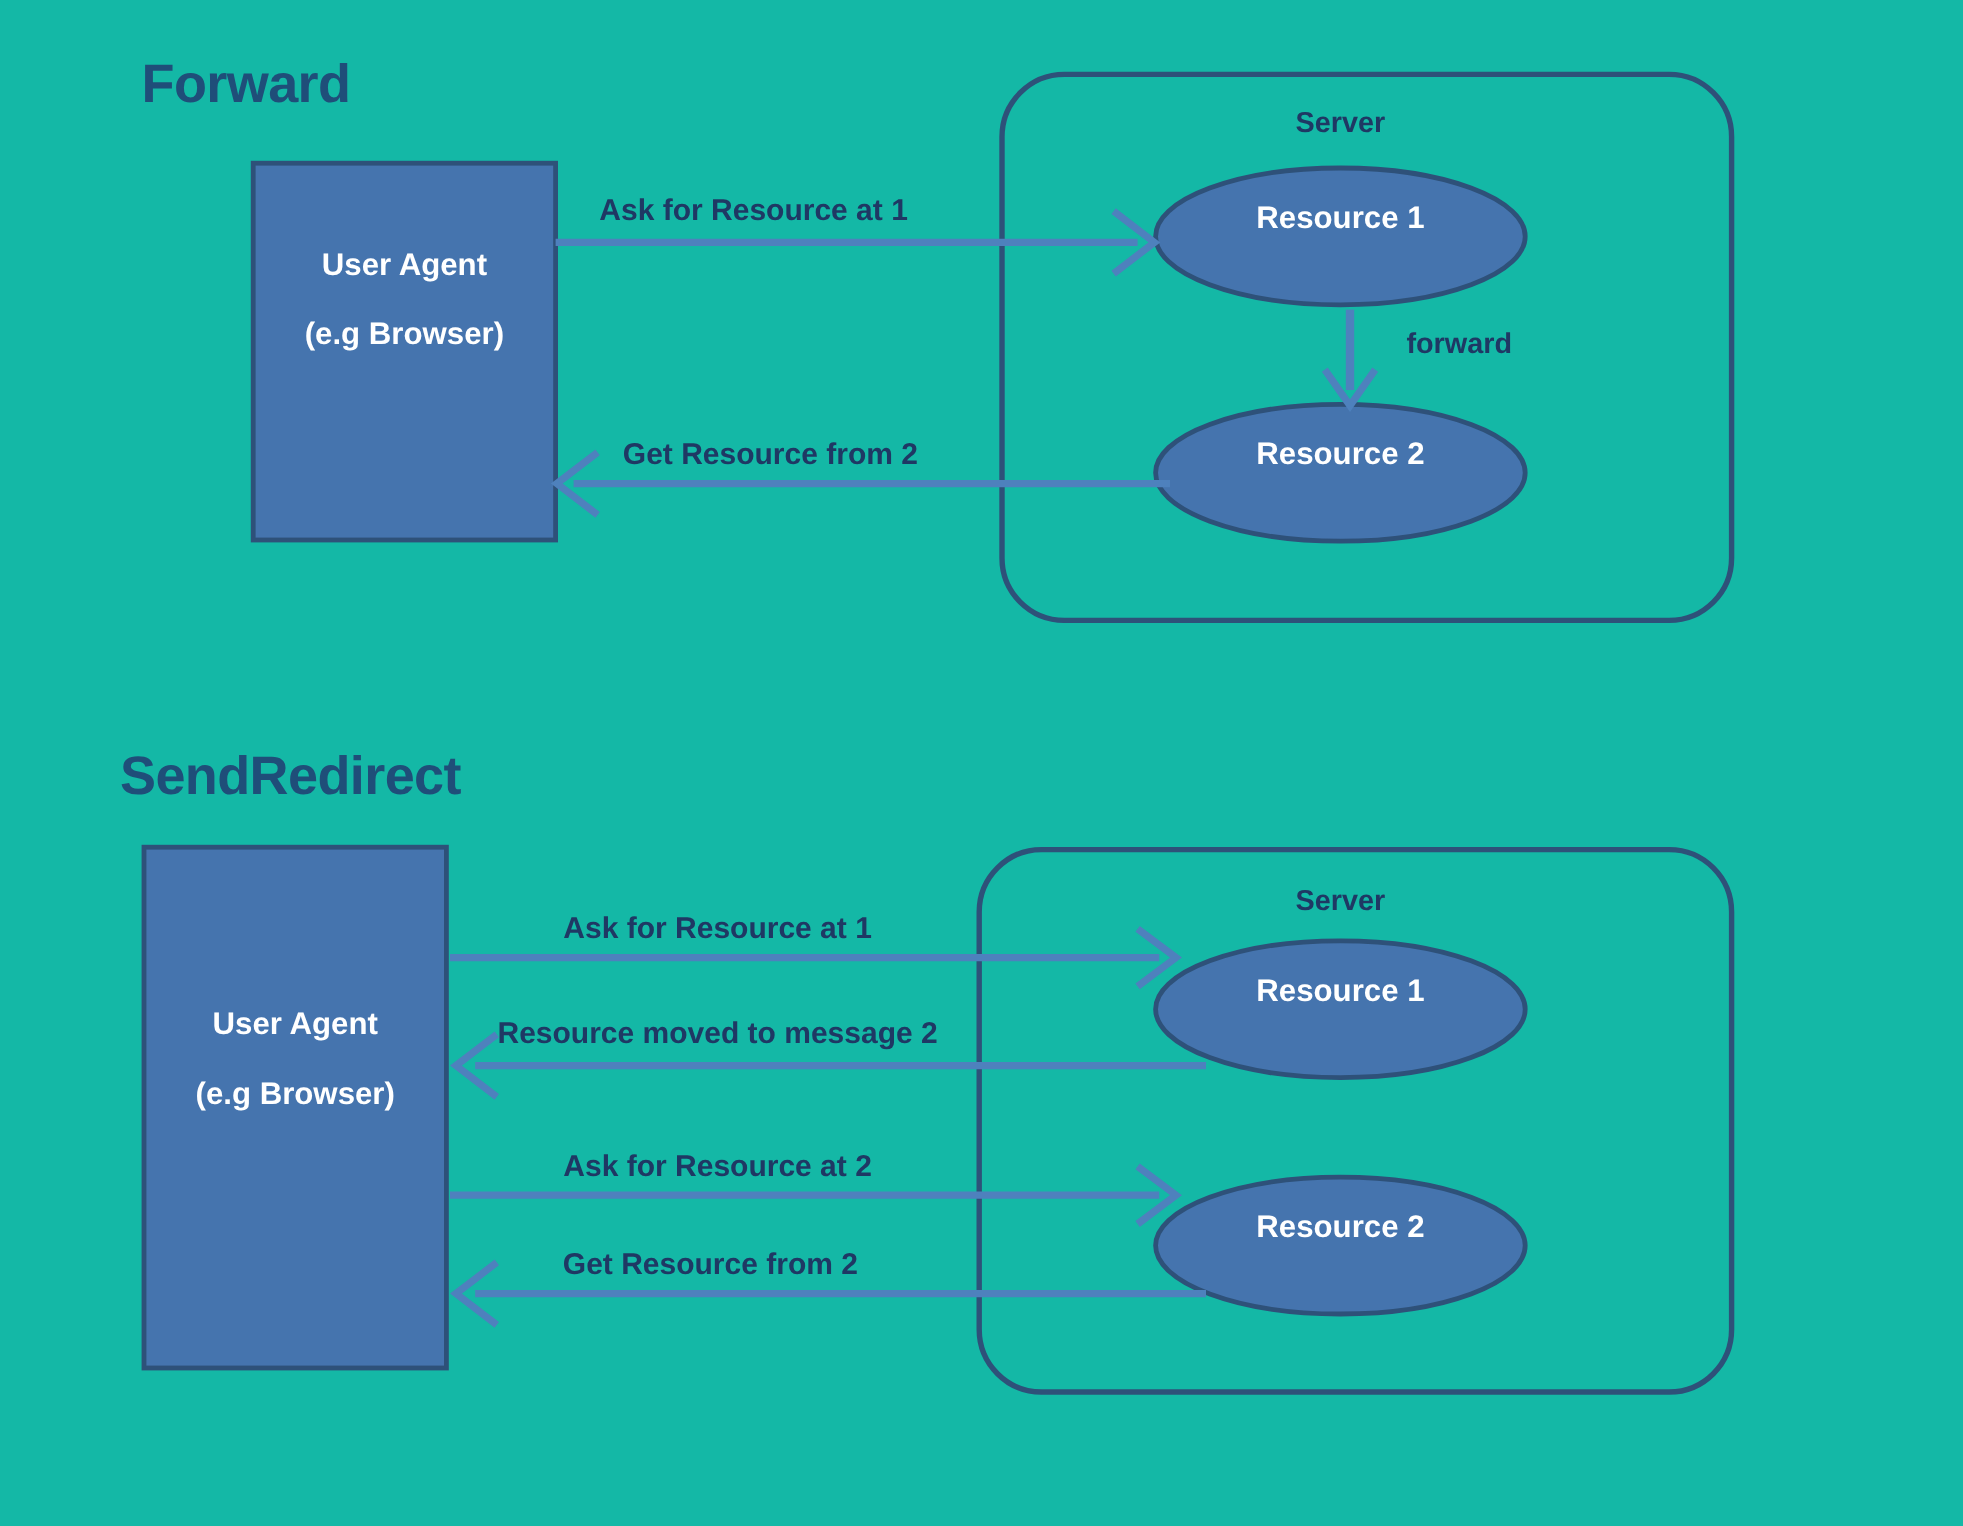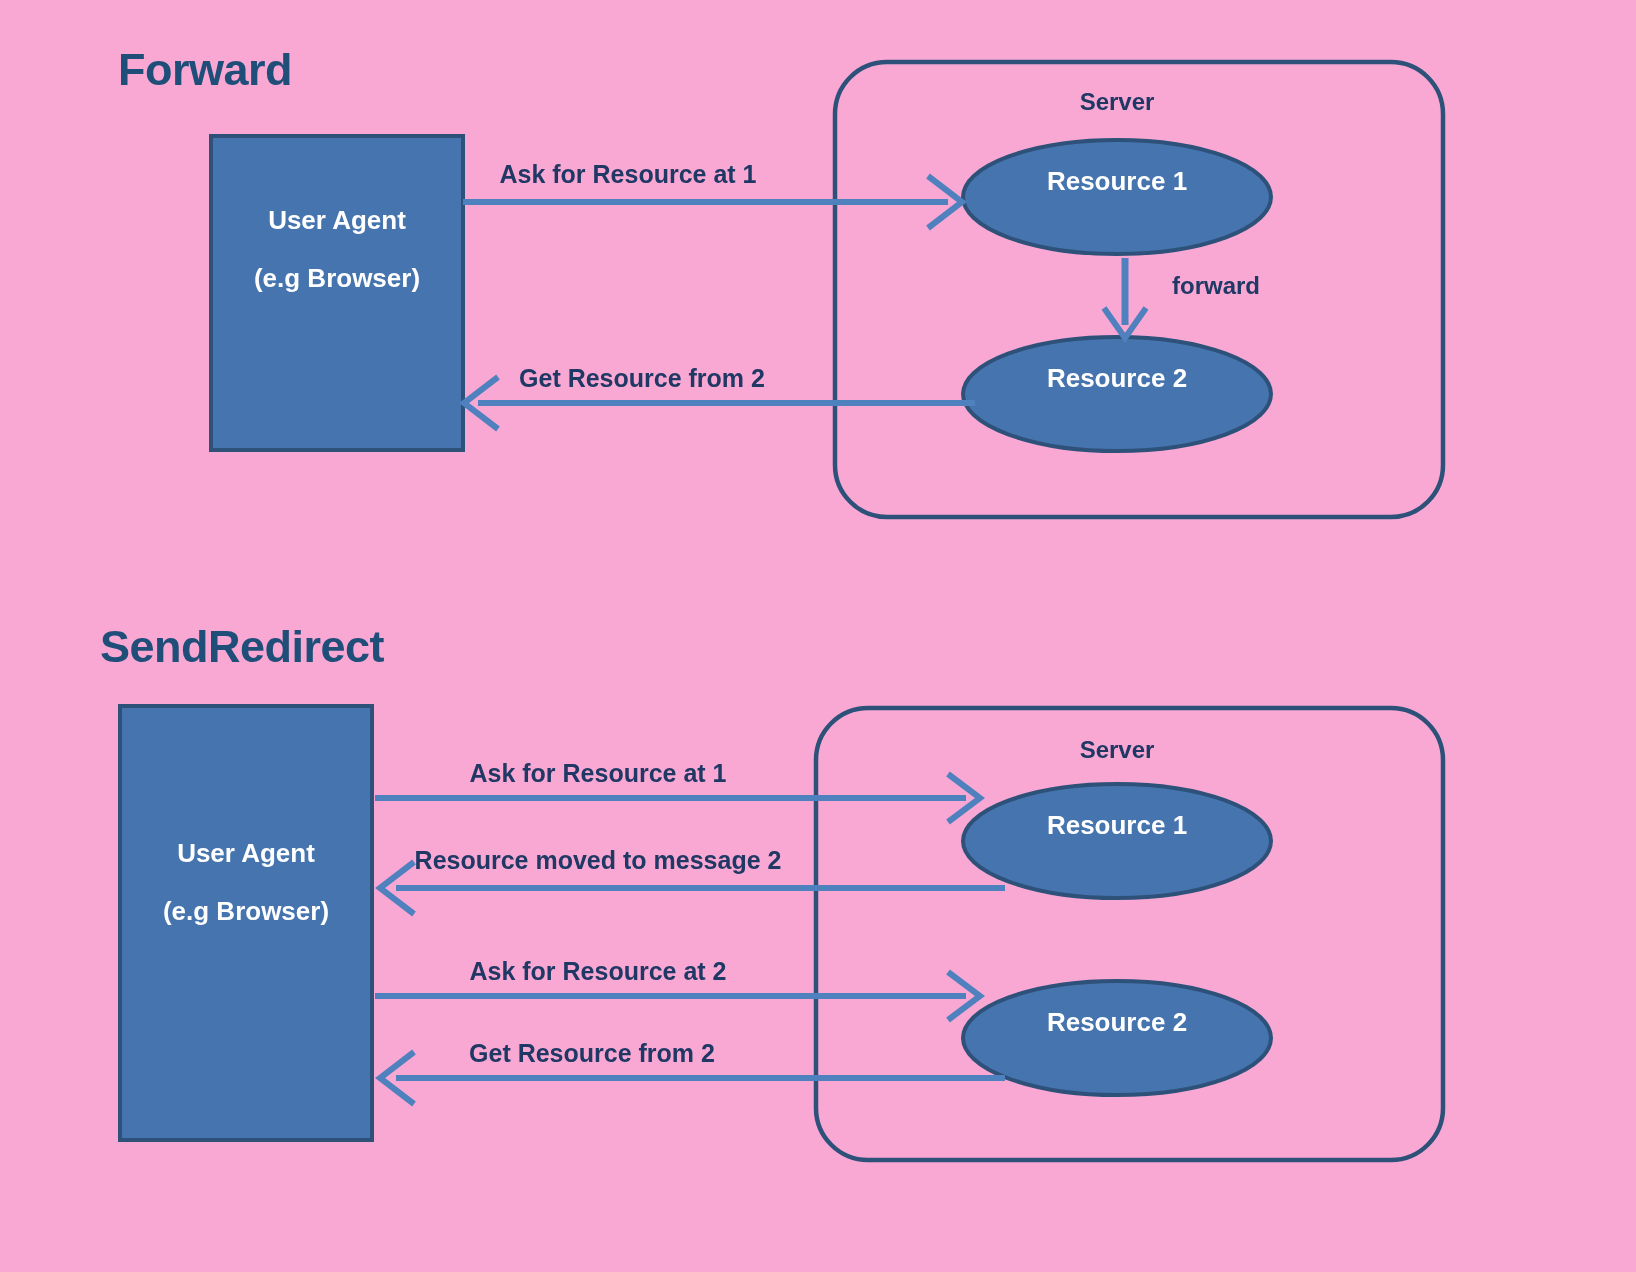--- a/index.html
+++ b/index.html
@@ -10,21 +10,21 @@
   body {
     width: 1636px;
     height: 1272px;
     font-family: "Liberation Sans", sans-serif;
     overflow: hidden;
   }
   #diagram-root {
     position: relative;
     width: 1636px;
     height: 1272px;
-    background: #f9a8d4;
+    background: #14b8a6;
   }
   svg.canvas {
     display: block;
     width: 1636px;
     height: 1272px;
   }
   .section-title {
     font-weight: bold;
     font-size: 45px;
     fill: #1F4E79;

